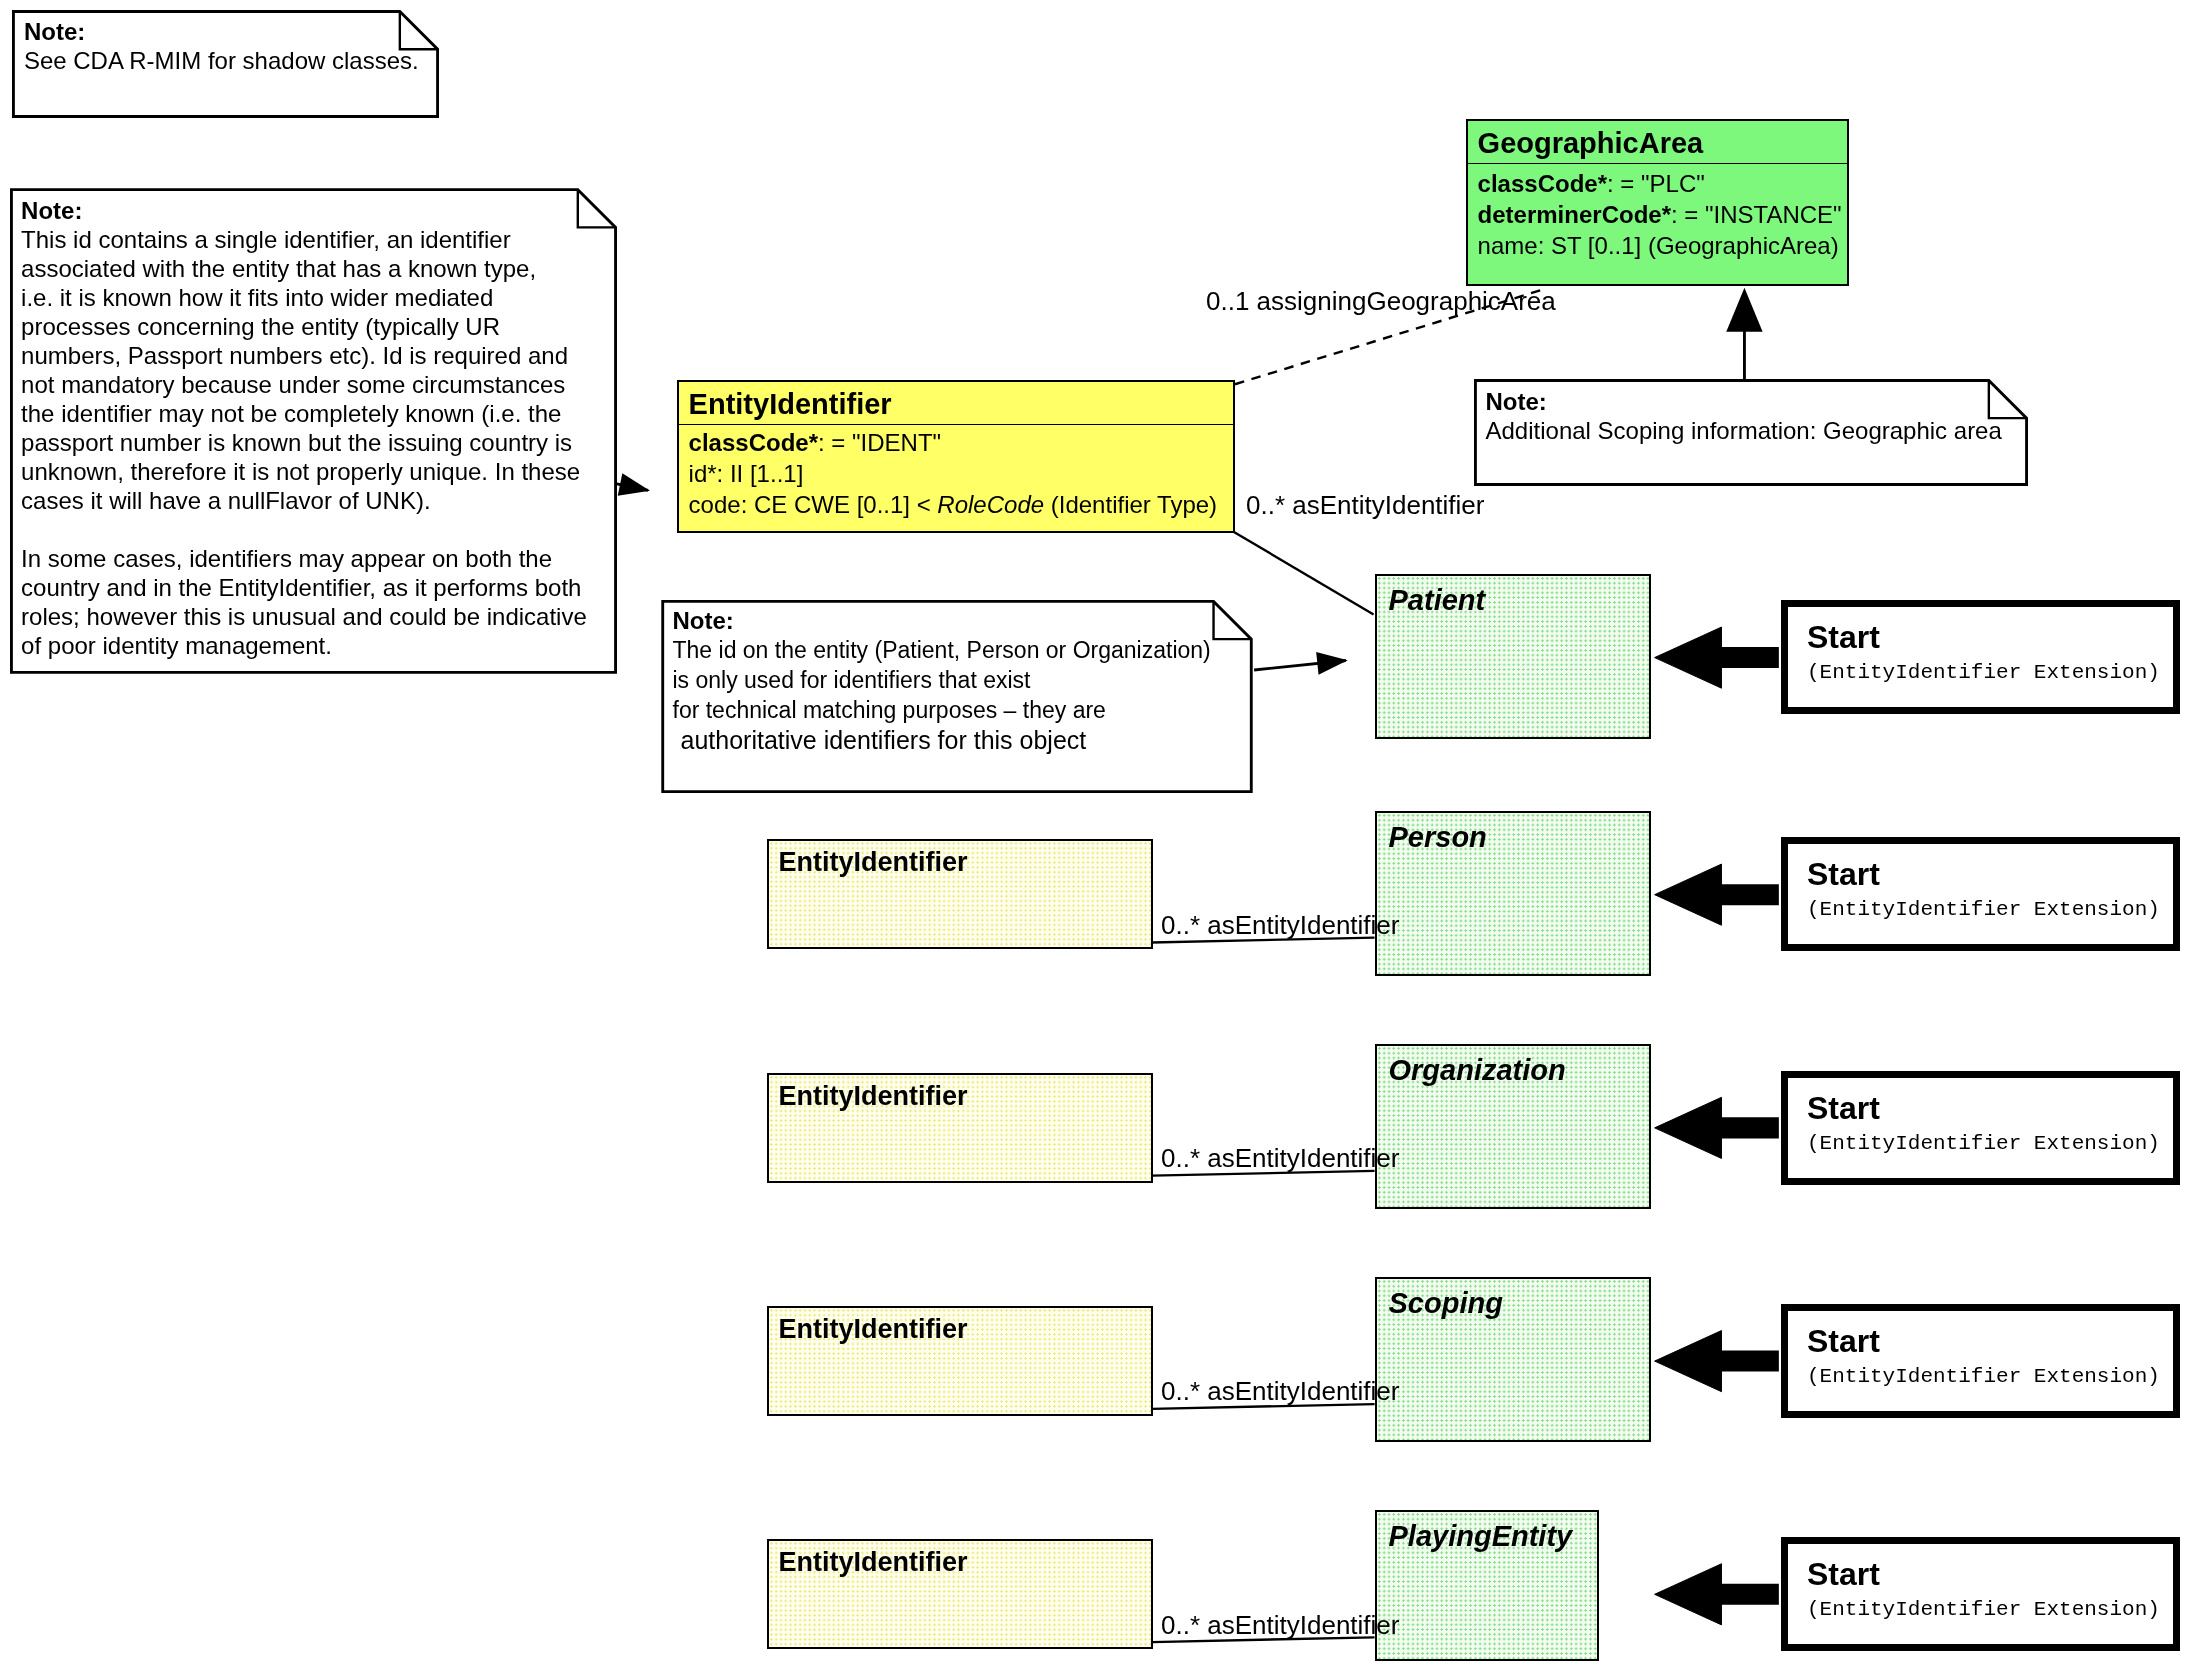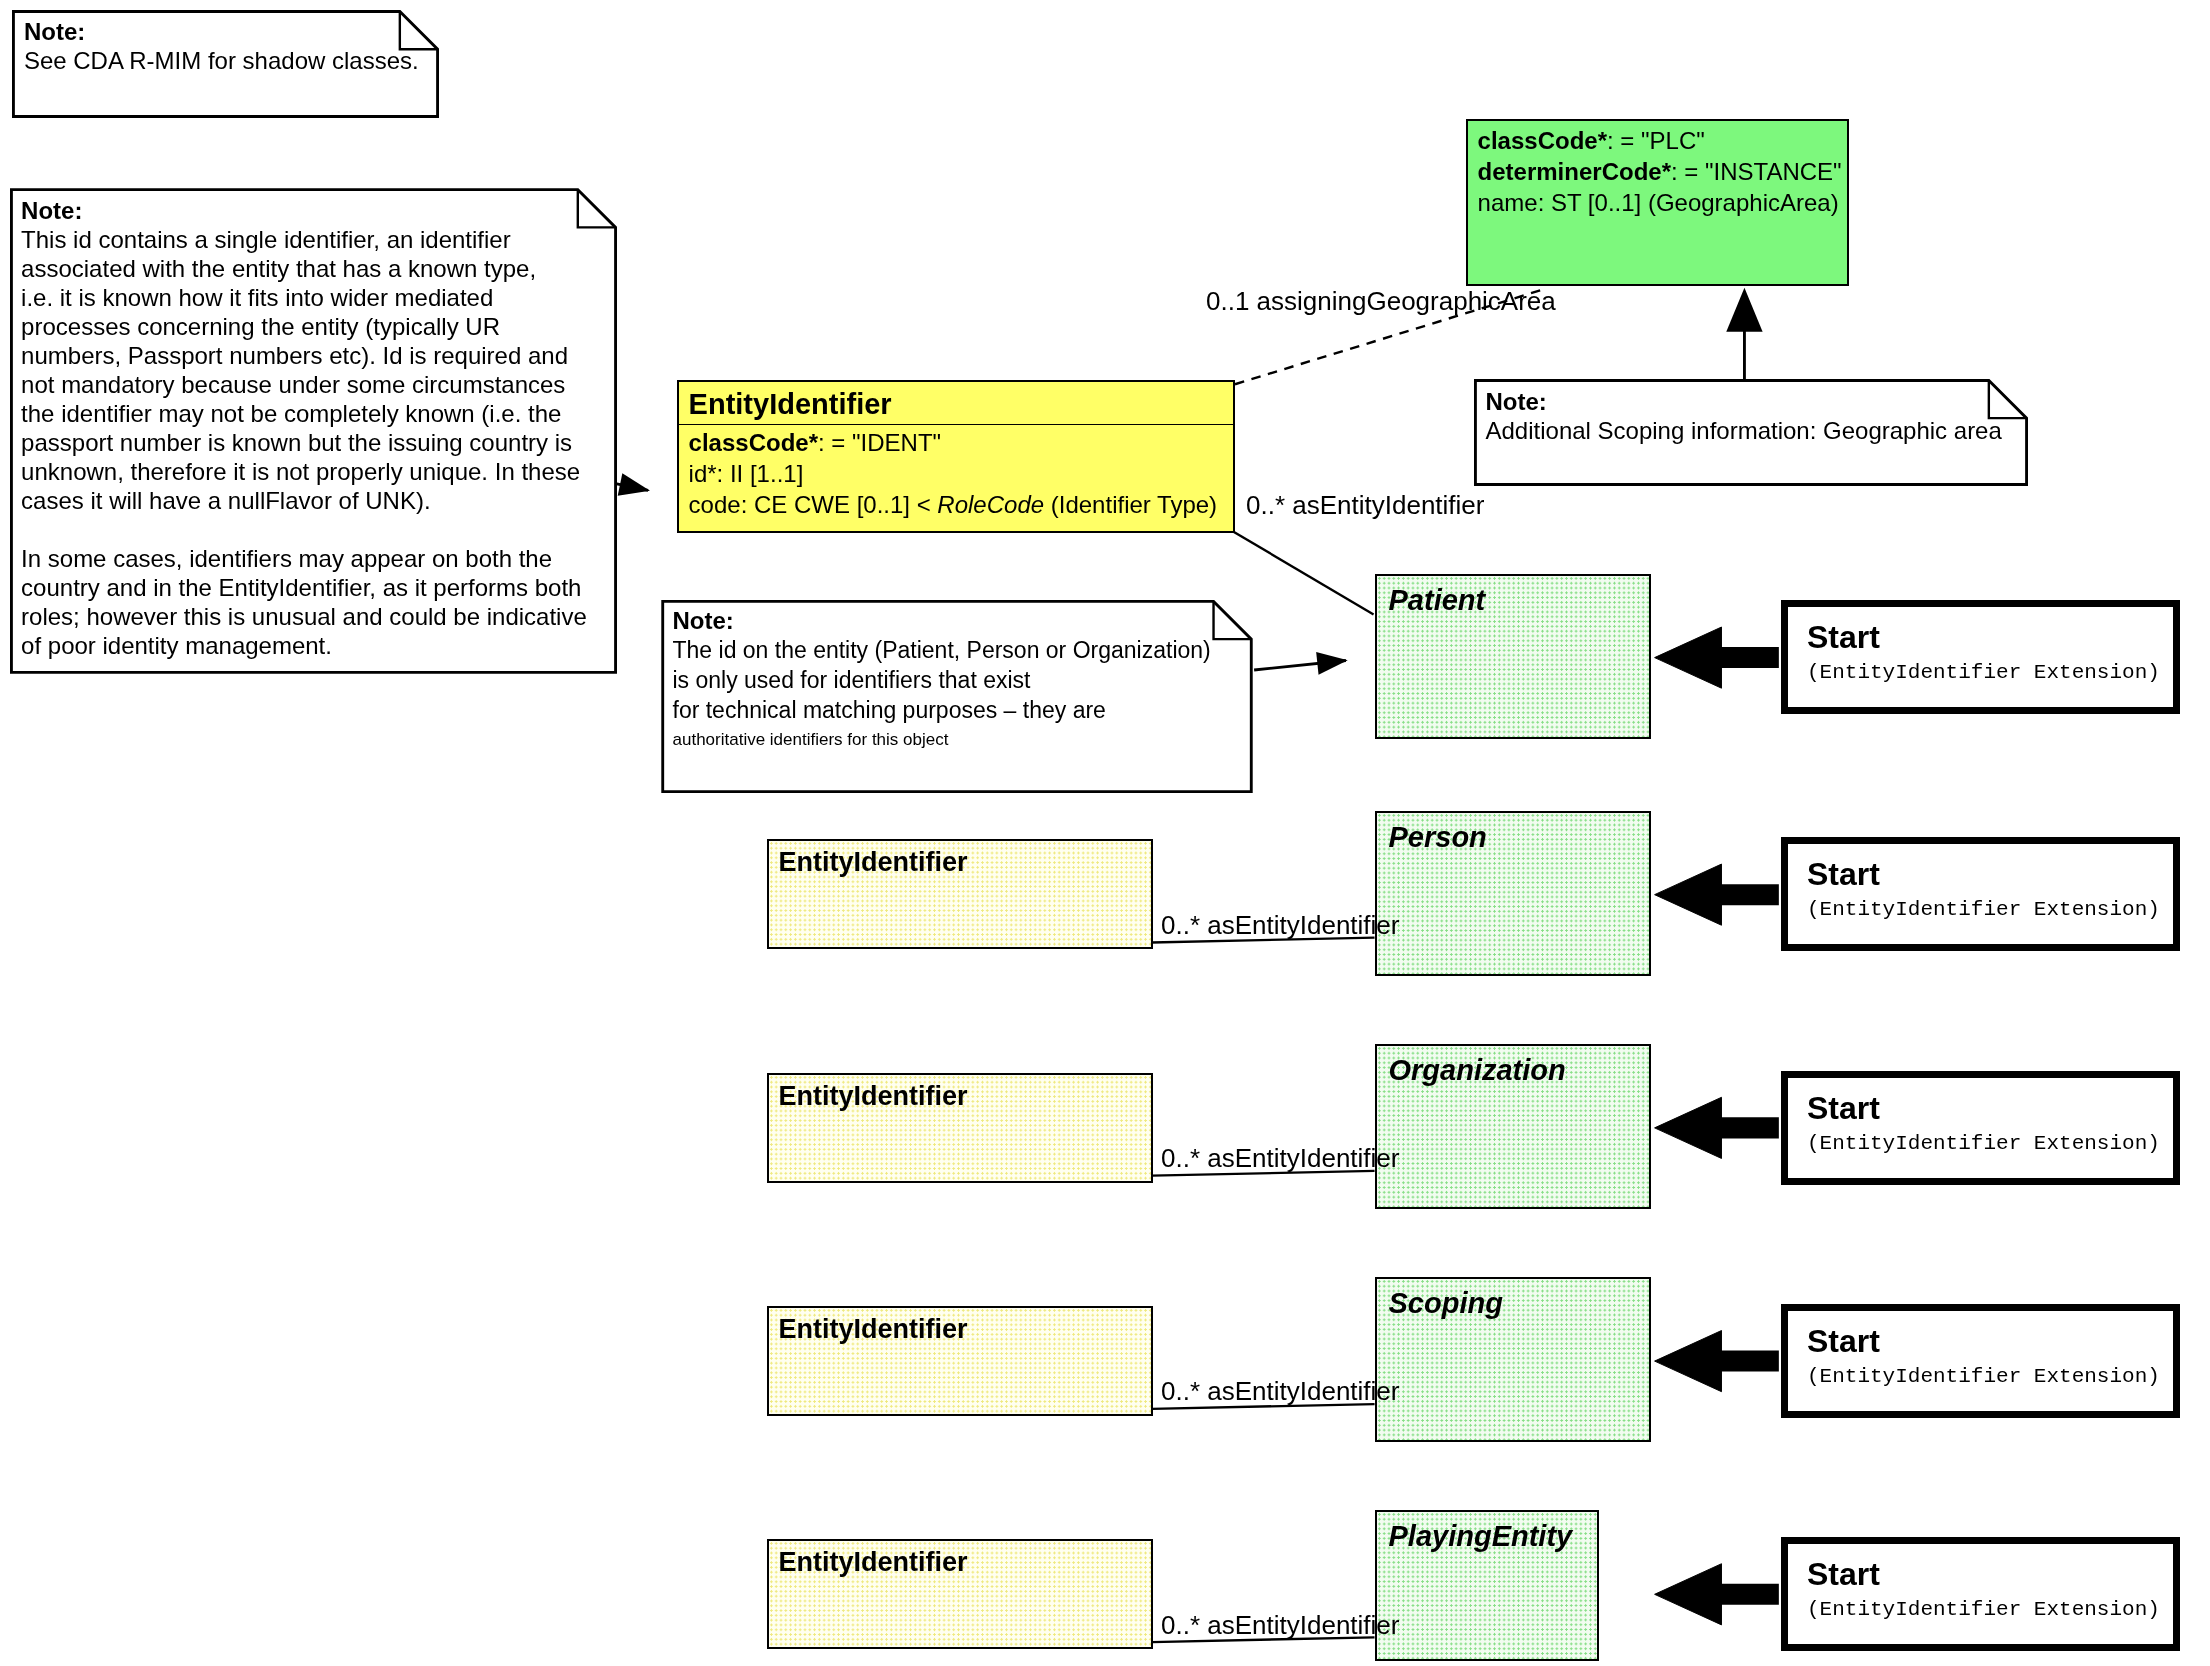--- a/index.html
+++ b/index.html
@@ -107,20 +107,21 @@
       <div class="note-line">cases it will have a nullFlavor of UNK).</div>
       <div class="note-line"></div>
       <div class="note-line">In some cases, identifiers may appear on both the</div>
       <div class="note-line">country and in the EntityIdentifier, as it performs both</div>
       <div class="note-line">roles; however this is unusual and could be indicative</div>
       <div class="note-line">of poor identity management.</div>
     </div>
   </div>
 
   <div class="box class-box fill-green" style="left:1466px;top:119px;width:383px;height:167px;">
+    <div class="class-title divided">GeographicArea</div>
     <div class="attrs">
       <div class="attr-line"><span class="b">classCode*</span><span>: = "PLC"</span></div>
       <div class="attr-line"><span class="b">determinerCode*</span><span>: = "INSTANCE"</span></div>
       <div class="attr-line">name: ST [0..1] (GeographicArea)</div>
     </div>
   </div>
 
   <div class="note" style="left:1474px;top:379px;width:554px;height:107px;">
     <svg width="554" height="107" viewBox="0 0 580 112">
       <path d="M1.5 1.5 L539 1.5 L578.5 41 L578.5 110.5 L1.5 110.5 Z" fill="#fff" stroke="#000" stroke-width="3"></path>
@@ -147,21 +148,21 @@
   <div class="note" style="left:661px;top:600px;width:592px;height:193px;">
     <svg width="592" height="193" viewBox="0 0 619 202">
       <path d="M1.5 1.5 L578 1.5 L617.5 41 L617.5 200.5 L1.5 200.5 Z" fill="#fff" stroke="#000" stroke-width="3"></path>
       <path d="M578 1.5 L578 41 L617.5 41" fill="none" stroke="#000" stroke-width="2.5"></path>
     </svg>
     <div class="note-text" style="padding:5.7px 11.5px;">
       <div class="note-title">Note:</div>
       <div class="note-line" style="font-size:23px;line-height:30px;min-height:30px;">The id on the entity (Patient, Person or Organization)</div>
       <div class="note-line" style="font-size:23px;line-height:30px;min-height:30px;">is only used for identifiers that exist</div>
       <div class="note-line" style="font-size:23px;line-height:30px;min-height:30px;">for technical matching purposes – they are</div>
-      <div class="note-line" style="font-size:17px;line-height:30px;min-height:30px;">authoritative identifiers for this object</div>
+      <div class="note-line" style="font-size:25px;line-height:30px;min-height:30px;margin-left:8px;">authoritative identifiers for this object</div>
     </div>
   </div>
 
   <div class="box entity-box stipple-green" style="left:1375px;top:574px;width:276px;height:165px;">
     <div class="entity-title">Patient</div>
   </div>
   <div class="box entity-box stipple-green" style="left:1375px;top:811px;width:276px;height:165px;">
     <div class="entity-title">Person</div>
   </div>
   <div class="box entity-box stipple-green" style="left:1375px;top:1044px;width:276px;height:165px;">

